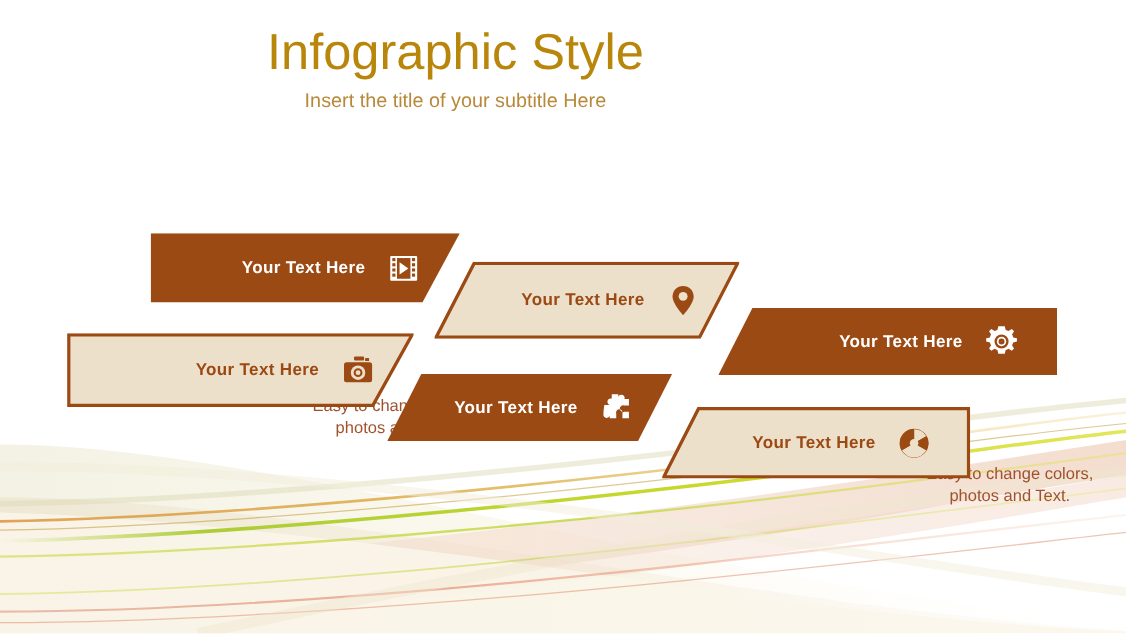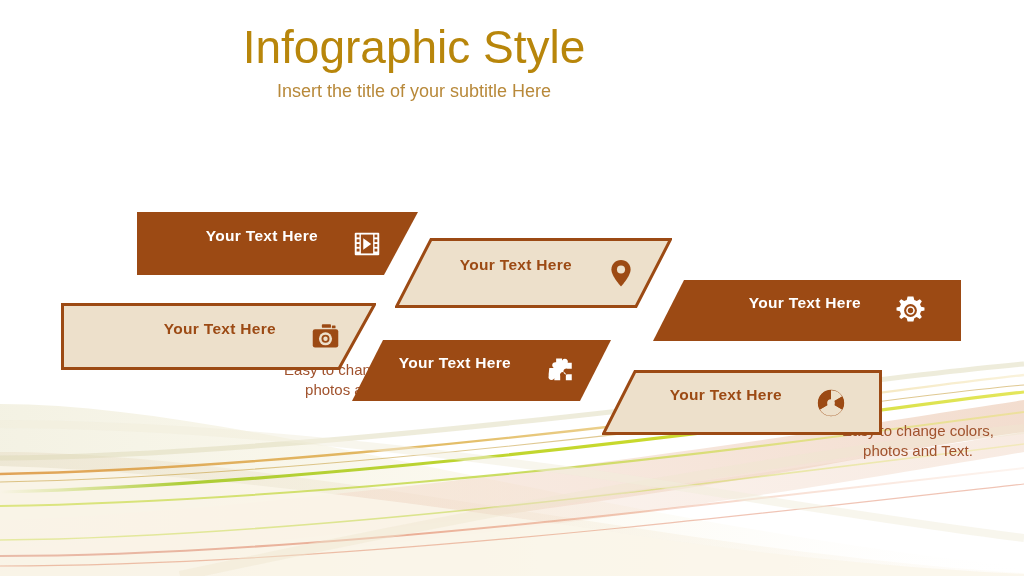--- a/index.html
+++ b/index.html
@@ -76,21 +76,22 @@
   .banner-shape {
     position: absolute;
     inset: 0;
     z-index: 0;
   }
 
   .banner-inner {
     position: relative;
     z-index: 1;
     display: flex;
-    gap: 32px;
+    align-items: center;
+    gap: 18px;
     padding-right: 34px;
   }
 
   .banner-label {
     font-size: 15.5px;
     font-weight: bold;
     white-space: nowrap;
     letter-spacing: 0.3px;
   }
   .banner.dark .banner-label { color: #FFFFFF; }

